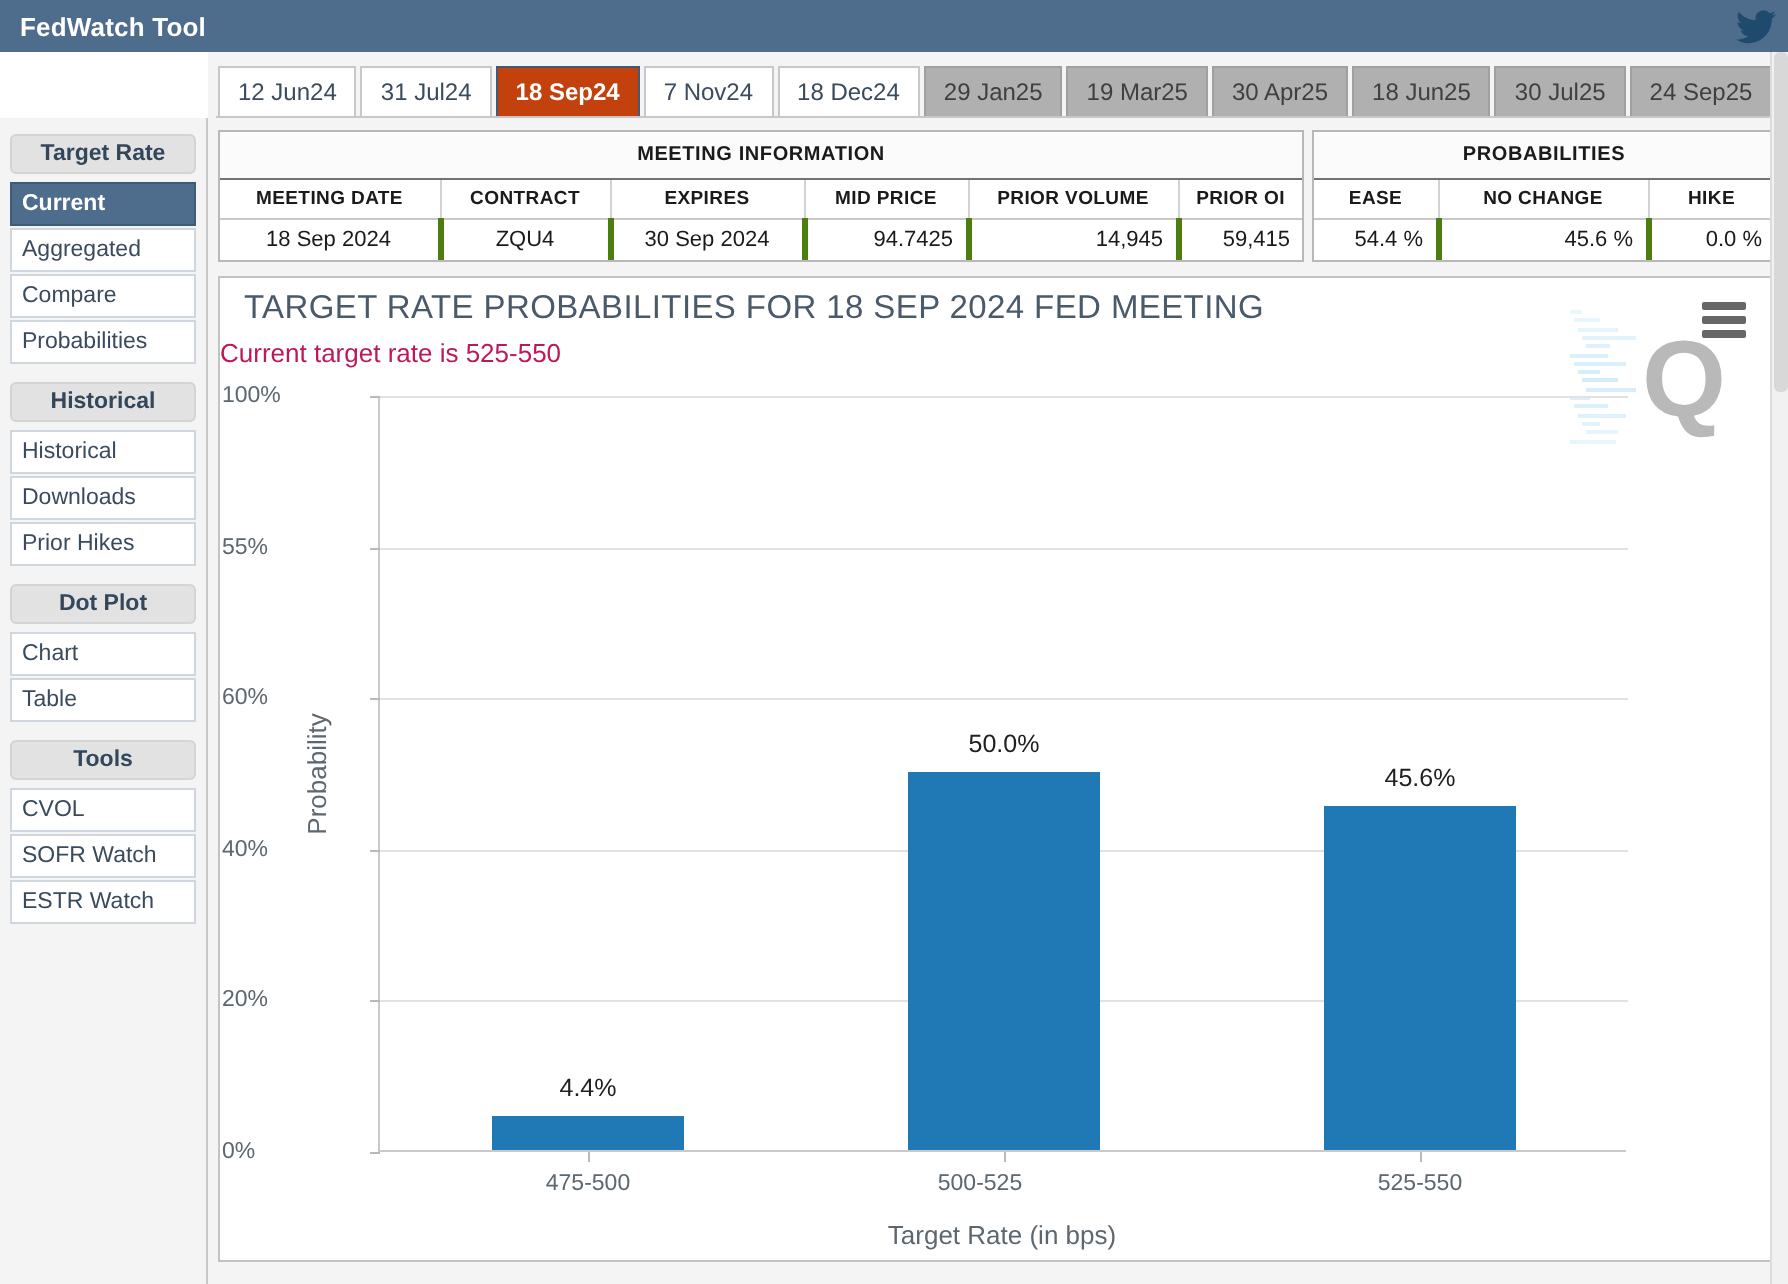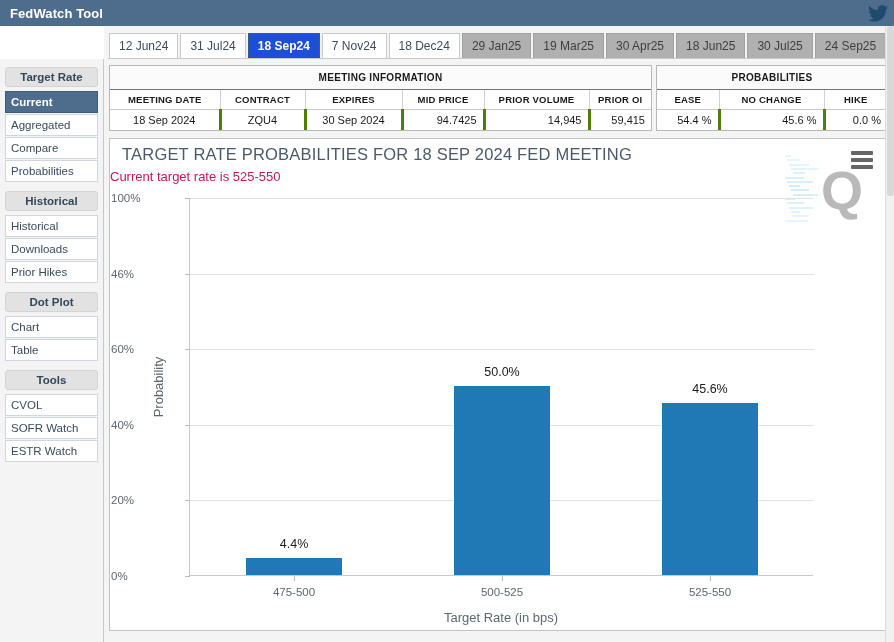--- a/index.html
+++ b/index.html
@@ -105,21 +105,21 @@
     display: flex; align-items: center;
     cursor: pointer;
     white-space: nowrap;
   }
   .tab.disabled {
     background: #b0b0b0;
     border-color: #a0a0a0;
     color: #3f3f3f;
   }
   .tab.selected {
-    background: #1d4ed8;
+    background: #c2410c;
     border-color: #3f5b76;
     color: #ffffff;
     font-weight: bold;
   }
 
   
   #tables-row {
     display: flex;
     gap: 4px;
     margin-bottom: 7px;
@@ -457,32 +457,32 @@
         <div class="ytick-mark" style="top: 302.4px;"></div>
         <div class="ytick-lbl" style="top: 302.4px;">20%</div>
         <div class="gridline" style="top: 226.8px;"></div>
         <div class="ytick-mark" style="top: 226.8px;"></div>
         <div class="ytick-lbl" style="top: 226.8px;">40%</div>
         <div class="gridline" style="top: 151.2px;"></div>
         <div class="ytick-mark" style="top: 151.2px;"></div>
         <div class="ytick-lbl" style="top: 151.2px;">60%</div>
         <div class="gridline" style="top: 75.6px;"></div>
         <div class="ytick-mark" style="top: 75.6px;"></div>
-        <div class="ytick-lbl" style="top: 75.6px;">46%</div>
+        <div class="ytick-lbl" style="top: 75.6px;">55%</div>
         <div class="gridline" style="top: 0px;"></div>
         <div class="ytick-mark" style="top: 0px;"></div>
         <div class="ytick-lbl" style="top: 0px;">100%</div>
         <div class="bar" style="left: 56.16px; width: 95.68px; height: 16.632px; background: rgb(32, 121, 180);"></div>
         <div class="bar-lbl" style="left: 104px; top: 339.368px;">4.4%</div>
         <div class="xtick-mark" style="left: 104px;"></div>
         <div class="xtick-lbl" style="left: 104px;">475-500</div>
         <div class="bar" style="left: 264.16px; width: 95.68px; height: 189px; background: rgb(32, 121, 180);"></div>
         <div class="bar-lbl" style="left: 312px; top: 167px;">50.0%</div>
         <div class="xtick-mark" style="left: 312px;"></div>
-        <div class="xtick-lbl" style="left: 312px;">500-525</div>
+        <div class="xtick-lbl" style="left: 300px;">500-525</div>
         <div class="bar" style="left: 472.16px; width: 95.68px; height: 172.368px; background: rgb(32, 121, 180);"></div>
         <div class="bar-lbl" style="left: 520px; top: 183.632px;">45.6%</div>
         <div class="xtick-mark" style="left: 520px;"></div>
         <div class="xtick-lbl" style="left: 520px;">525-550</div>
       </div>
 
     <div id="xlabel-holder" style="position:absolute;left:79px;top:59px;width:624px;">
       <div id="xlabel">Target Rate (in bps)</div>
     </div>
   </div>

